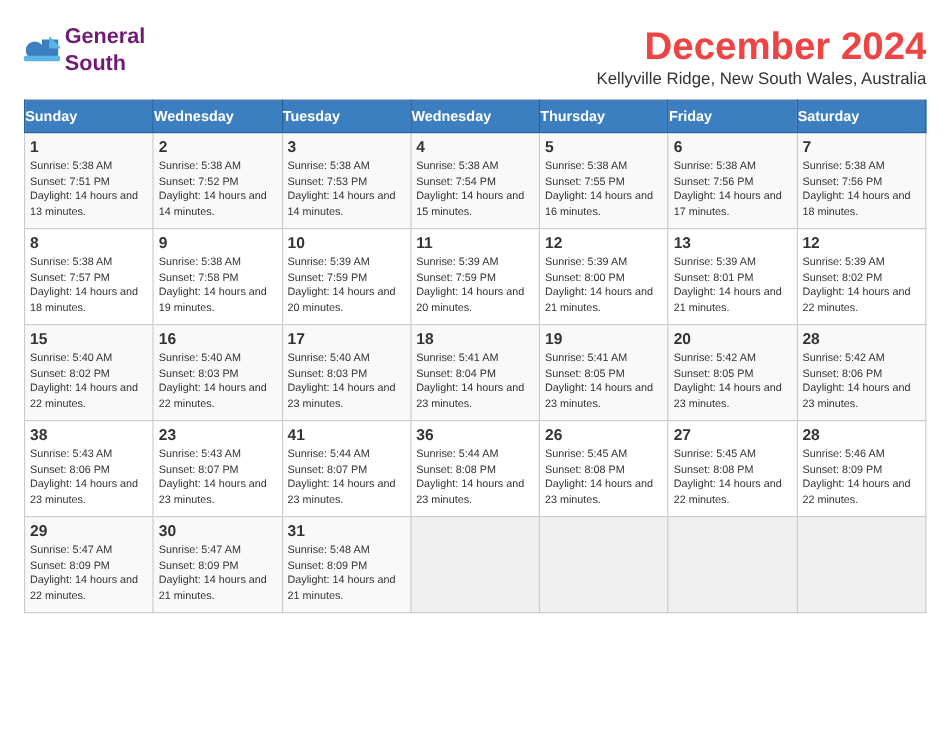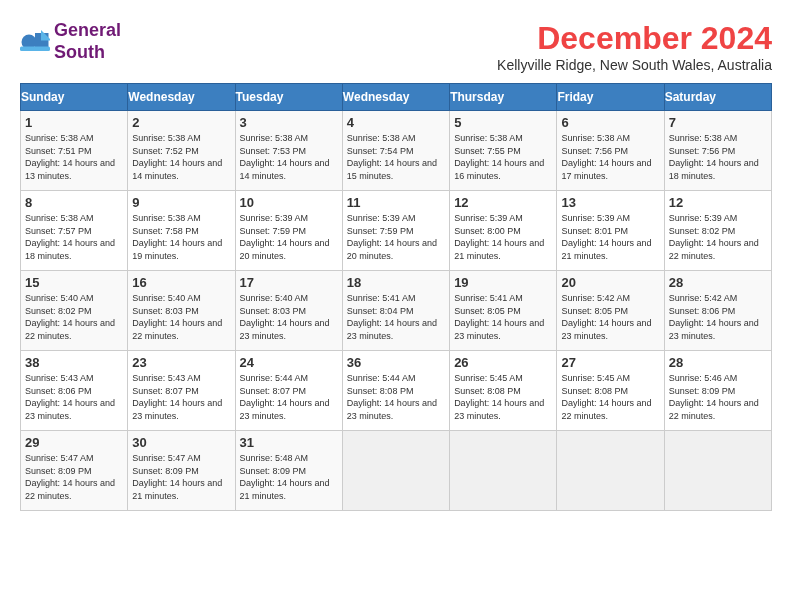--- a/index.html
+++ b/index.html
@@ -213,21 +213,21 @@
         <tr>
           <td>
             <span class="day-number">38</span>
             <div class="day-info">Sunrise: 5:43 AM<br>Sunset: 8:06 PM<br>Daylight: 14 hours and 23 minutes.</div>
           </td>
           <td>
             <span class="day-number">23</span>
             <div class="day-info">Sunrise: 5:43 AM<br>Sunset: 8:07 PM<br>Daylight: 14 hours and 23 minutes.</div>
           </td>
           <td>
-            <span class="day-number">24</span>
+            <span class="day-number">41</span>
             <div class="day-info">Sunrise: 5:44 AM<br>Sunset: 8:07 PM<br>Daylight: 14 hours and 23 minutes.</div>
           </td>
           <td>
             <span class="day-number">36</span>
             <div class="day-info">Sunrise: 5:44 AM<br>Sunset: 8:08 PM<br>Daylight: 14 hours and 23 minutes.</div>
           </td>
           <td>
             <span class="day-number">26</span>
             <div class="day-info">Sunrise: 5:45 AM<br>Sunset: 8:08 PM<br>Daylight: 14 hours and 23 minutes.</div>
           </td>

